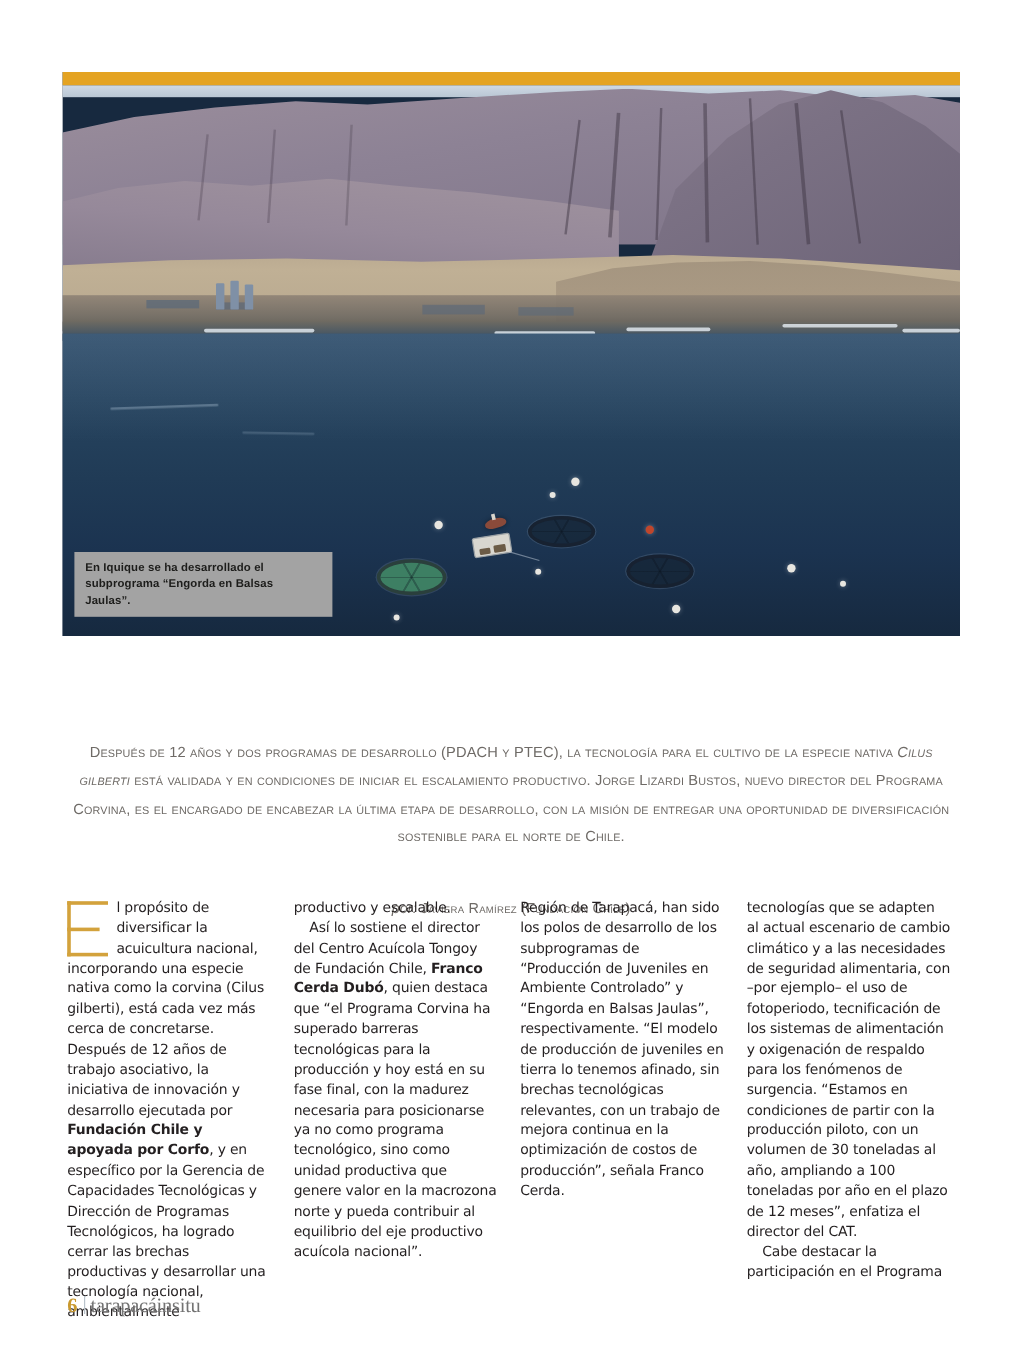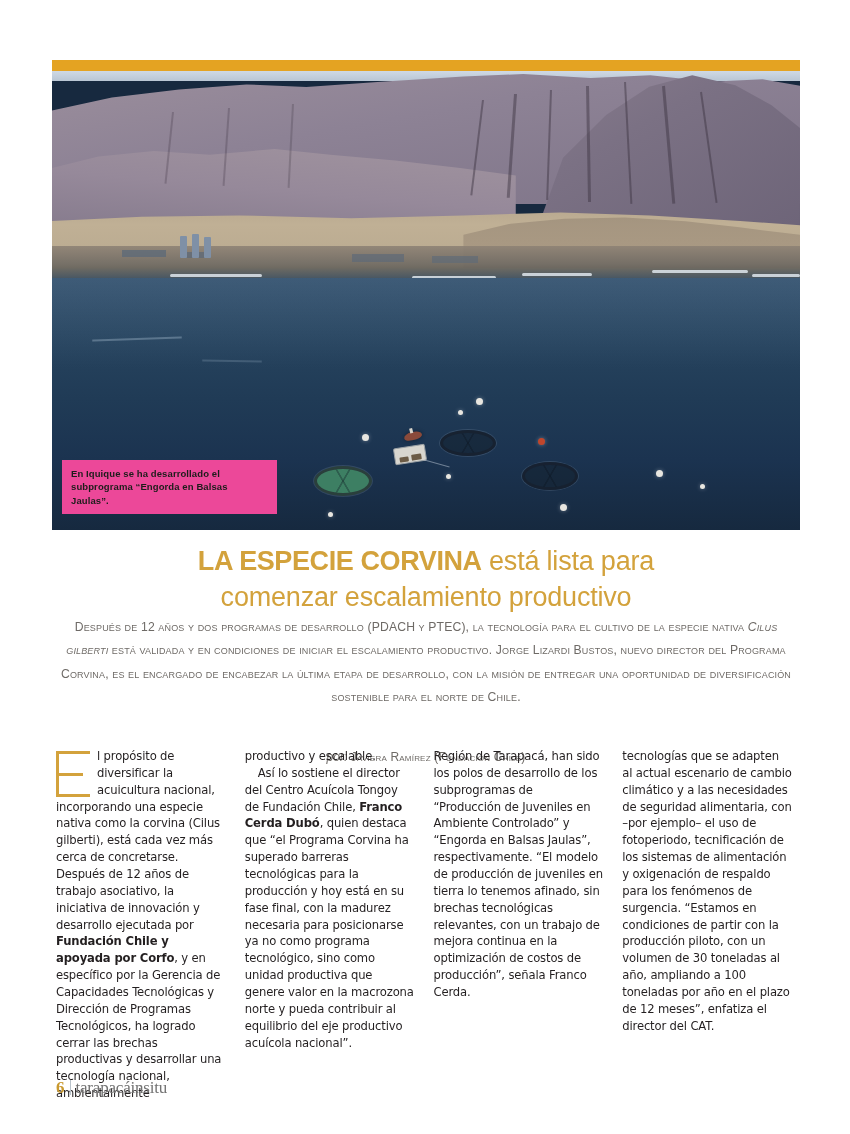--- a/index.html
+++ b/index.html
@@ -144,21 +144,21 @@
   }
   .buoy.red{ background:#c0462c; }
   .buoy.small{ width:5px; height:5px; }
   .rope{
     position:absolute; height:1px; background:rgba(215,225,235,.45);
   }
 
   
   .caption{
     position:absolute; left:10px; bottom:16px;
-    background:#ec4899; color:#1d1d1b;
+    background:#a3a3a3; color:#1d1d1b;
     padding:7px 10px 7px 9px;
     font-size:9.5px; font-weight:bold; line-height:1.42;
     letter-spacing:.1px; z-index:7;
     max-width:215px;
   }
 
   
   .headline{
     position:absolute; left:52px; top:544px; width:748px;
     text-align:center; color:#D3A23C;
@@ -313,24 +313,20 @@
       <div class="buoy small" style="left:394px;top:414px;"></div>
       <div class="buoy" style="left:604px;top:410px;"></div>
       <div class="buoy small" style="left:648px;top:424px;"></div>
       <div class="buoy" style="left:508px;top:444px;"></div>
       <div class="buoy small" style="left:276px;top:452px;"></div>
     </div>
 
     <div class="caption">En Iquique se ha desarrollado el subprograma “Engorda en Balsas Jaulas”.</div>
   </div>
 
-  <h1 class="headline">
-    <span class="hl-strong">LA ESPECIE CORVINA</span><span> está lista para</span><br>
-    <span>comenzar escalamiento productivo</span>
-  </h1>
 
   <p class="standfirst">
     <span>Después de 12 años y dos programas de desarrollo (PDACH y PTEC), la tecnología para el cultivo de la especie nativa </span><span class="sc-ital">Cilus gilberti</span><span> está validada y en condiciones de iniciar el escalamiento productivo. Jorge Lizardi Bustos, nuevo director del Programa Corvina, es el encargado de encabezar la última etapa de desarrollo, con la misión de entregar una oportunidad de diversificación sostenible para el norte de Chile.</span>
   </p>
 
   <p class="byline">
     <em>por:</em>
     <span>Javiera Ramírez (Fundación Chile)</span>
   </p>
 
@@ -353,20 +349,21 @@
         </div>
     </div>
     <div class="col">
       <div>
           <p><span>Región de Tarapacá, han sido los polos de desarrollo de los subprogramas de “Producción de Juveniles en Ambiente Controlado” y “Engorda en Balsas Jaulas”, respectivamente. “El modelo de producción de juveniles en tierra lo tenemos afinado, sin brechas tecnológicas relevantes, con un trabajo de mejora continua en la optimización de costos de producción”, señala Franco Cerda.</span></p>
         </div>
     </div>
     <div class="col">
       <div>
           <p><span>tecnologías que se adapten al actual escenario de cambio climático y a las necesidades de seguridad alimentaria, con –por ejemplo– el uso de fotoperiodo, tecnificación de los sistemas de alimentación y oxigenación de respaldo para los fenómenos de surgencia. “Estamos en condiciones de partir con la producción piloto, con un volumen de 30 toneladas al año, ampliando a 100 toneladas por año en el plazo de 12 meses”, enfatiza el director del CAT.</span></p>
+          <p><span>Cabe destacar la participación en el Programa</span></p>
         </div>
     </div>
   </div>
 
   <div class="footer">
     <span class="folio">6</span>
     <span class="folio-rule"></span>
     <span class="masthead">tarapacáinsitu</span>
   </div>
 

